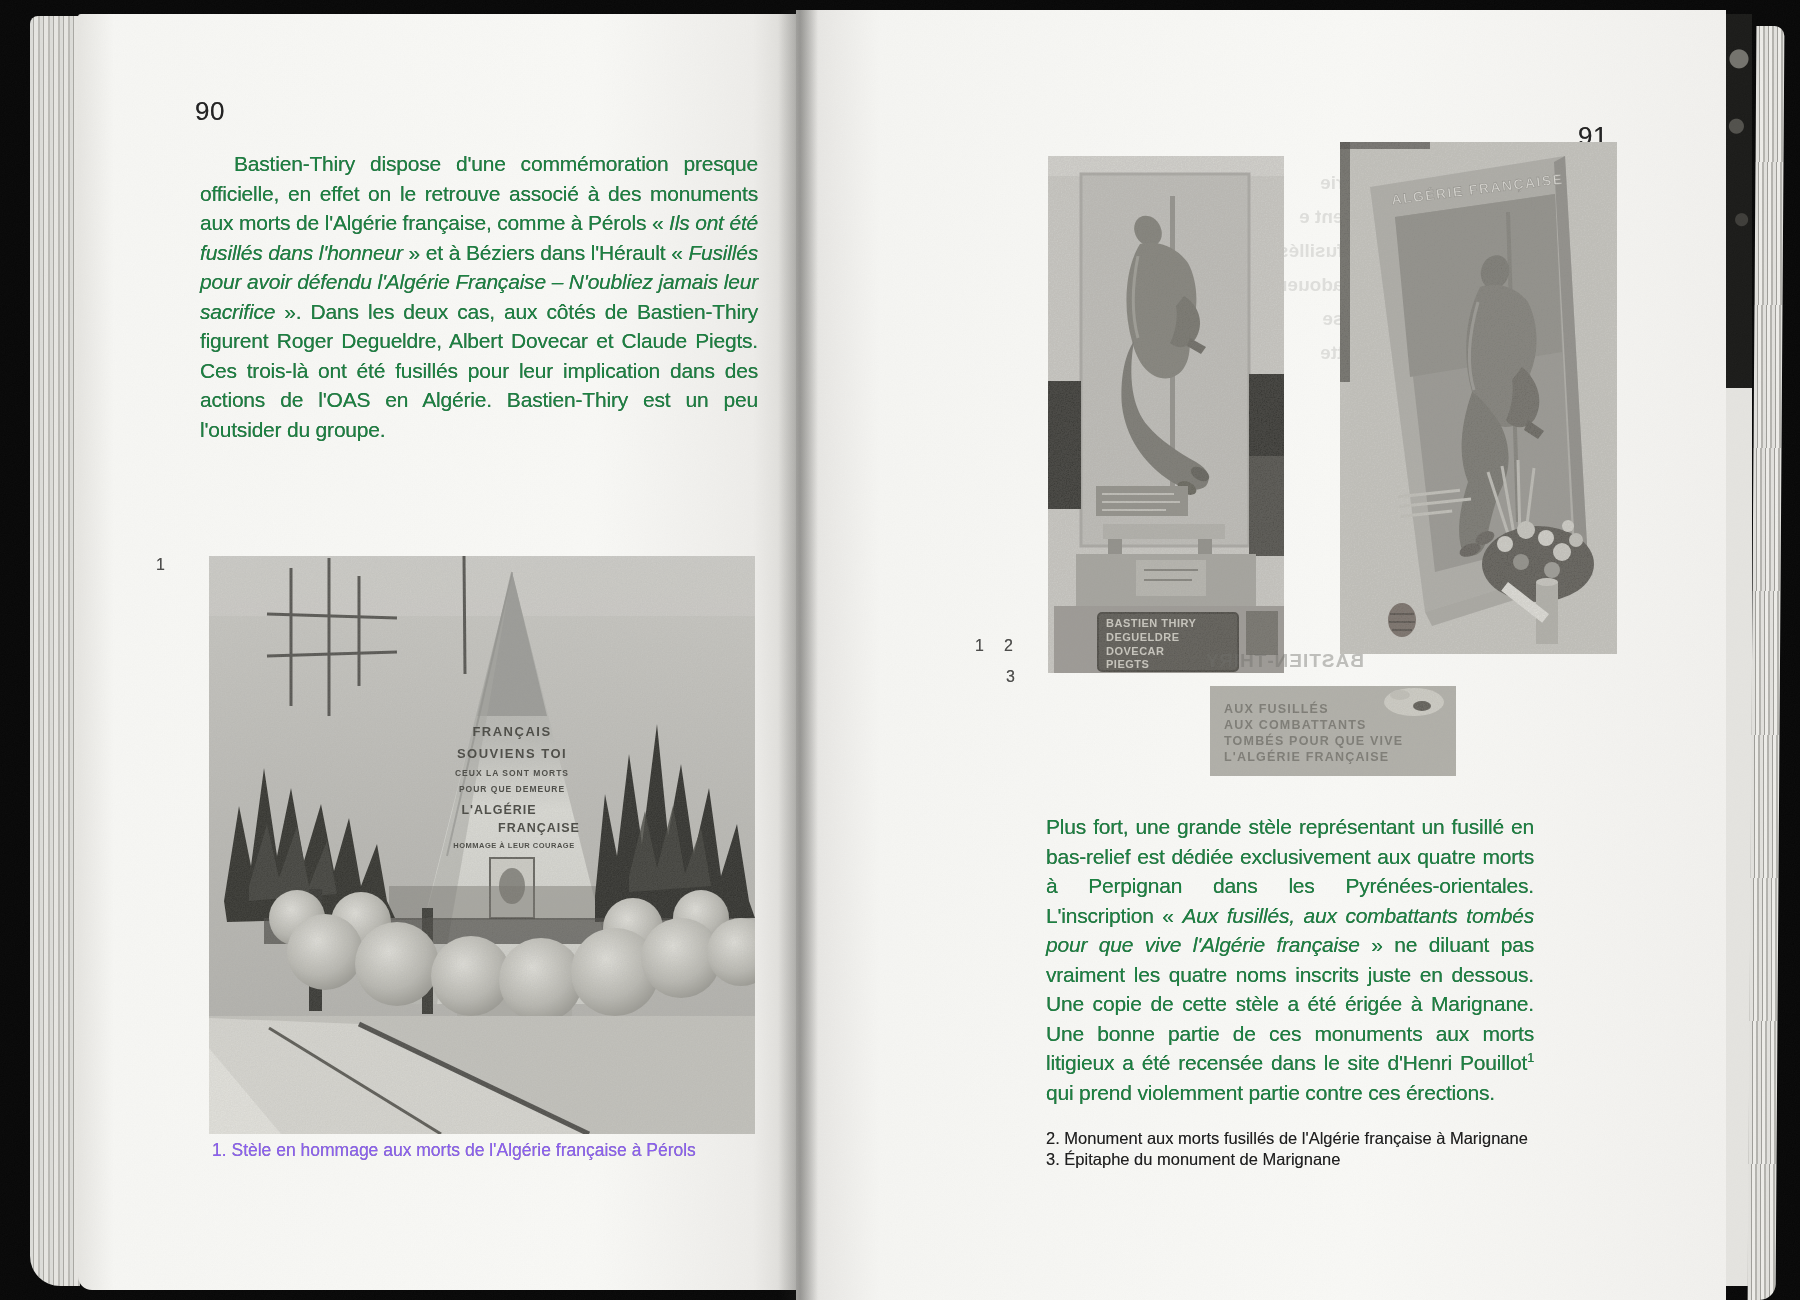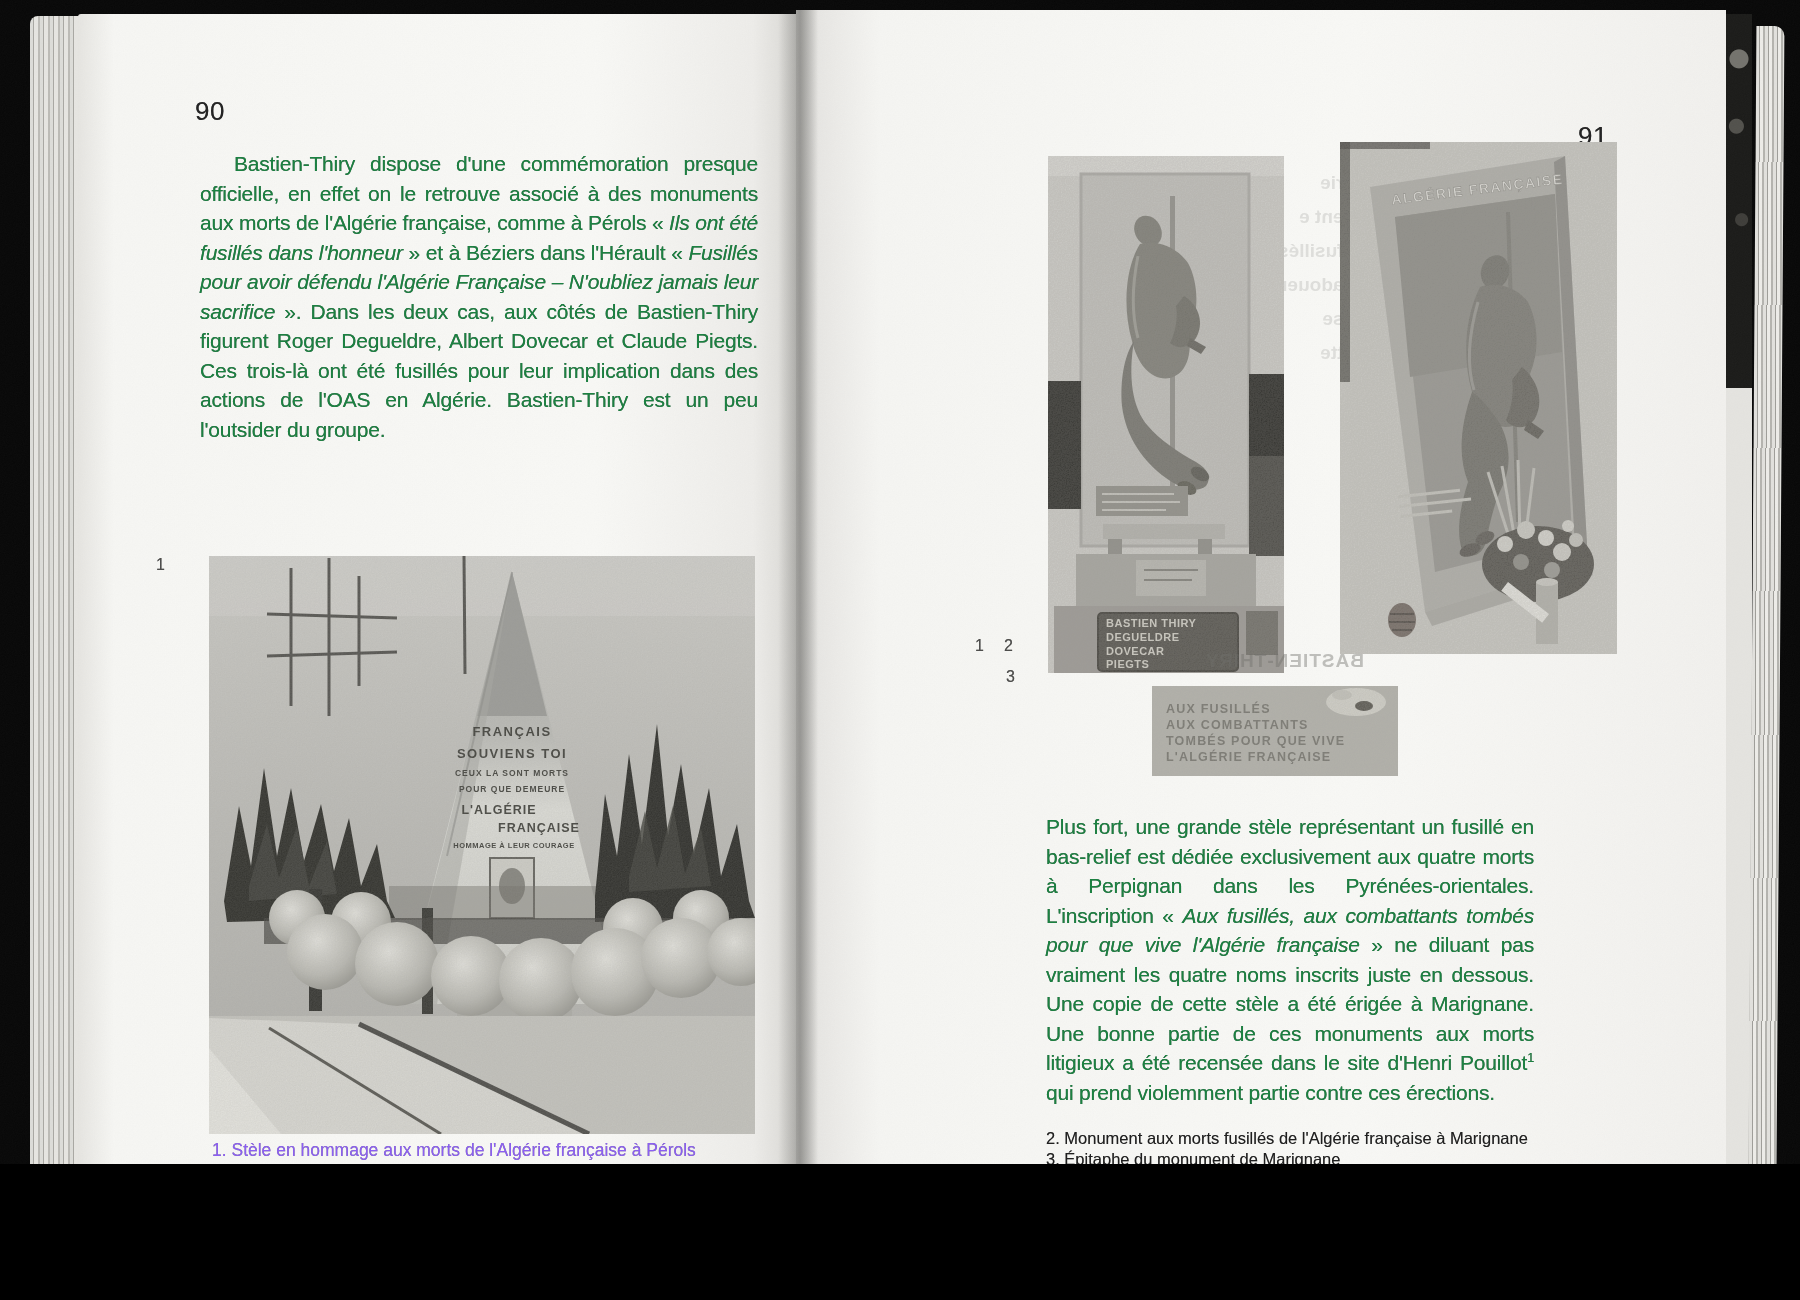--- a/index.html
+++ b/index.html
@@ -1,16 +1,16 @@
 <!DOCTYPE html>
 <html><head>
 <meta charset="utf-8">
 <style>
   html,body{margin:0;padding:0;background:#000;}
-  #stage{position:relative;width:1800px;height:1164px;background:#040404;overflow:hidden;
+  #stage{position:relative;width:1800px;height:1300px;background:#040404;overflow:hidden;
          font-family:"Liberation Sans",sans-serif;}
   .abs{position:absolute;}
 
   
   .edge-left{left:30px;top:16px;width:50px;height:1270px;
     background:repeating-linear-gradient(90deg,#dededa 0 3px,#a9a8a3 3px 4px,#e8e7e3 4px 8px,#bdbcb7 8px 10px);
     border-radius:8px 0 0 30px;}
   .edge-right-dark{left:1726px;top:14px;width:26px;height:374px;background:#181816;
     background-image:radial-gradient(circle at 50% 12%,#73726c 0 9px,transparent 10px),
                      radial-gradient(circle at 40% 30%,#504f4a 0 7px,transparent 8px),
@@ -317,21 +317,21 @@
       <rect width="277" height="512" filter="url(#g-mg)" opacity="0.34"></rect>
     </svg>
   </div>
 
   <div class="abs figmarker" style="left:975px;top:637px;">1</div>
   <div class="abs figmarker" style="left:1004px;top:637px;">2</div>
   <div class="abs figmarker" style="left:1006px;top:668px;">3</div>
 
   <div class="abs ghost-strong" style="left:1205px;top:650px;">BASTIEN-THIRY</div>
 
-  <div class="abs" style="left:1152px;top:686px;border-radius:9px;">
+  <div class="abs" style="left:1210px;top:686px;border-radius:9px;">
     <svg class="photo" width="246" height="90" viewBox="0 0 246 90">
       <defs>
         <filter id="g-ep" x="0" y="0" width="100%" height="100%">
           <feTurbulence type="fractalNoise" baseFrequency="0.8" numOctaves="2" stitchTiles="stitch"></feTurbulence>
           <feColorMatrix type="matrix" values="0 0 0 0 0.4  0 0 0 0 0.39  0 0 0 0 0.36  0.5 0.5 0.5 0 0"></feColorMatrix>
         </filter>
       </defs>
       <rect width="246" height="90" fill="#b3b2ab"></rect>
       <ellipse cx="204" cy="16" rx="30" ry="14" fill="#d5d4cc"></ellipse>
       <ellipse cx="212" cy="20" rx="9" ry="5" fill="#4e4c45"></ellipse>

